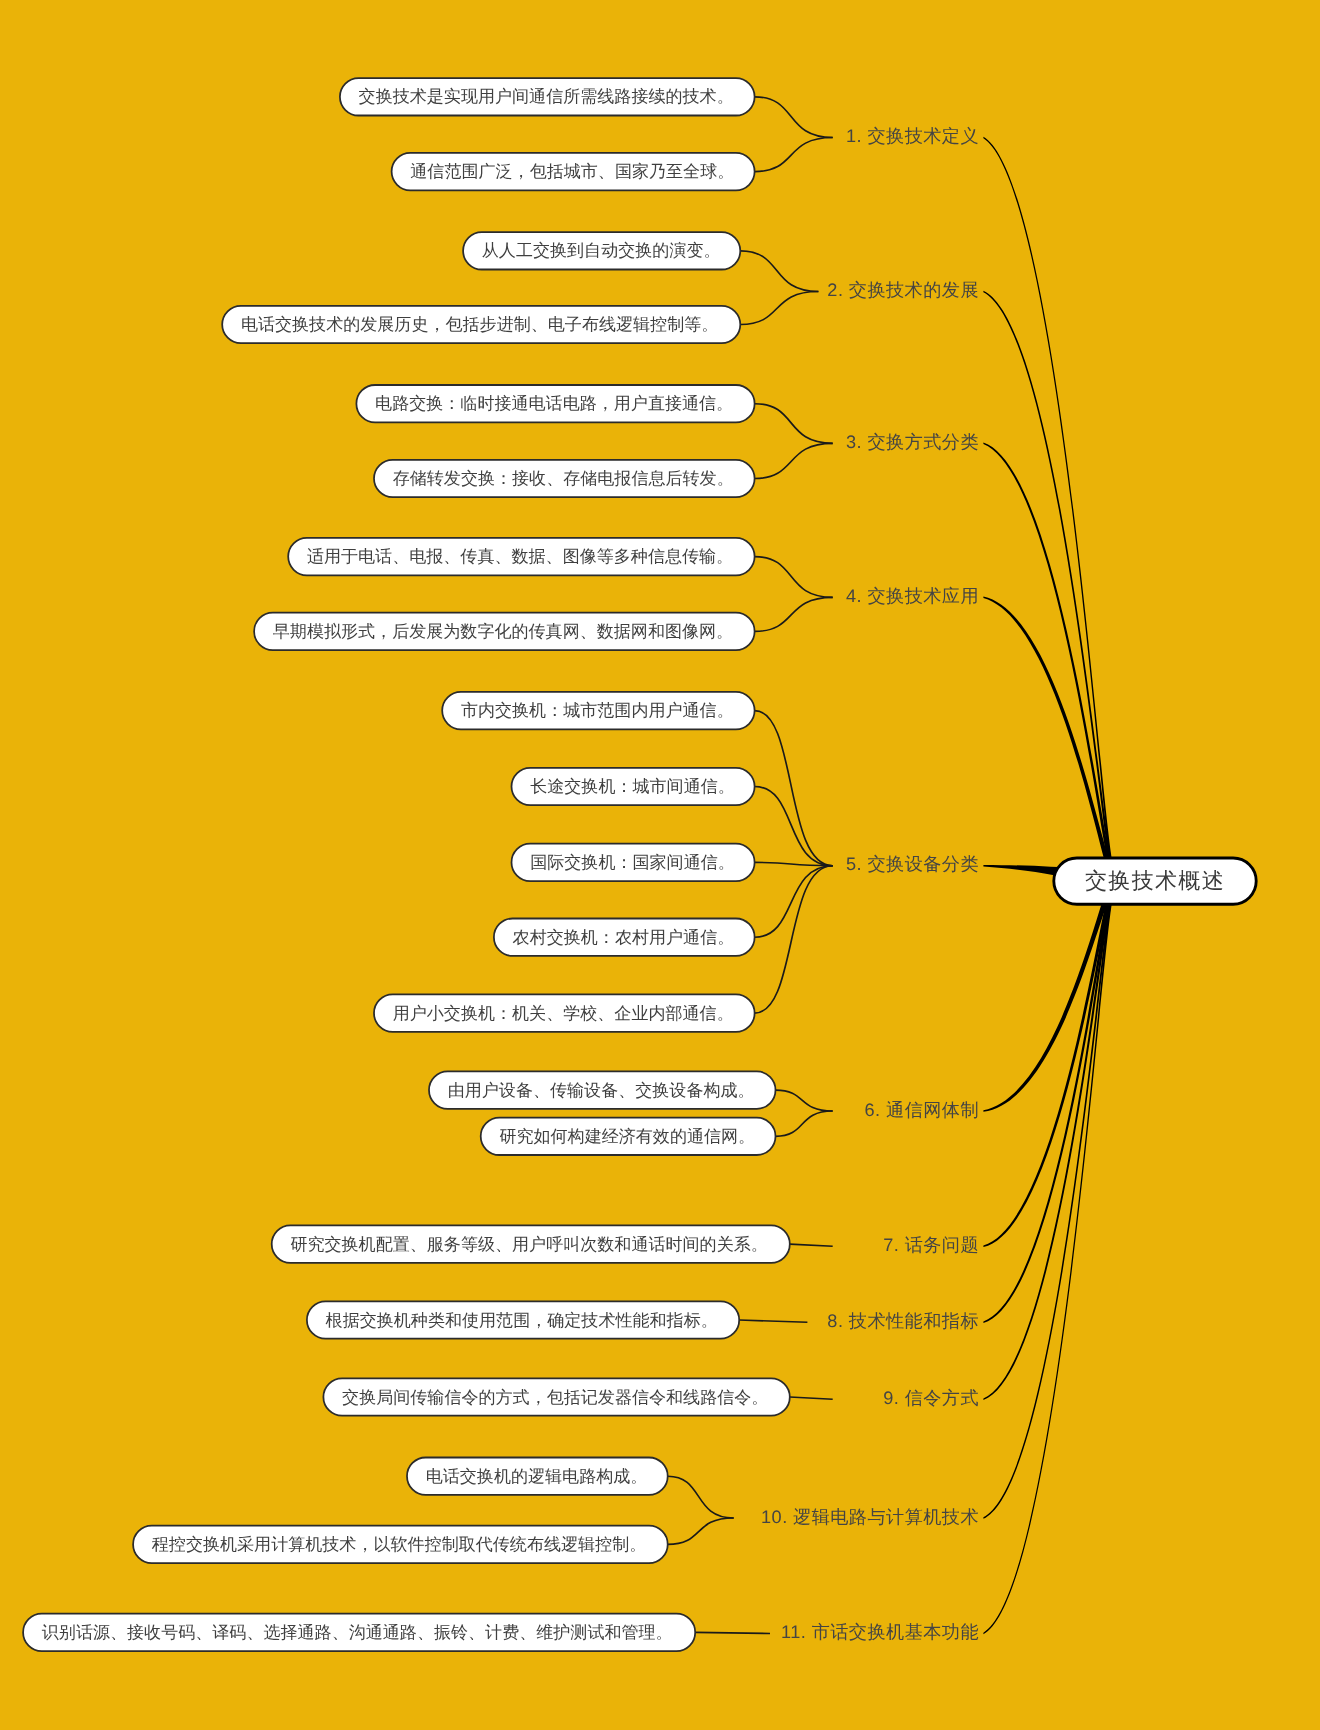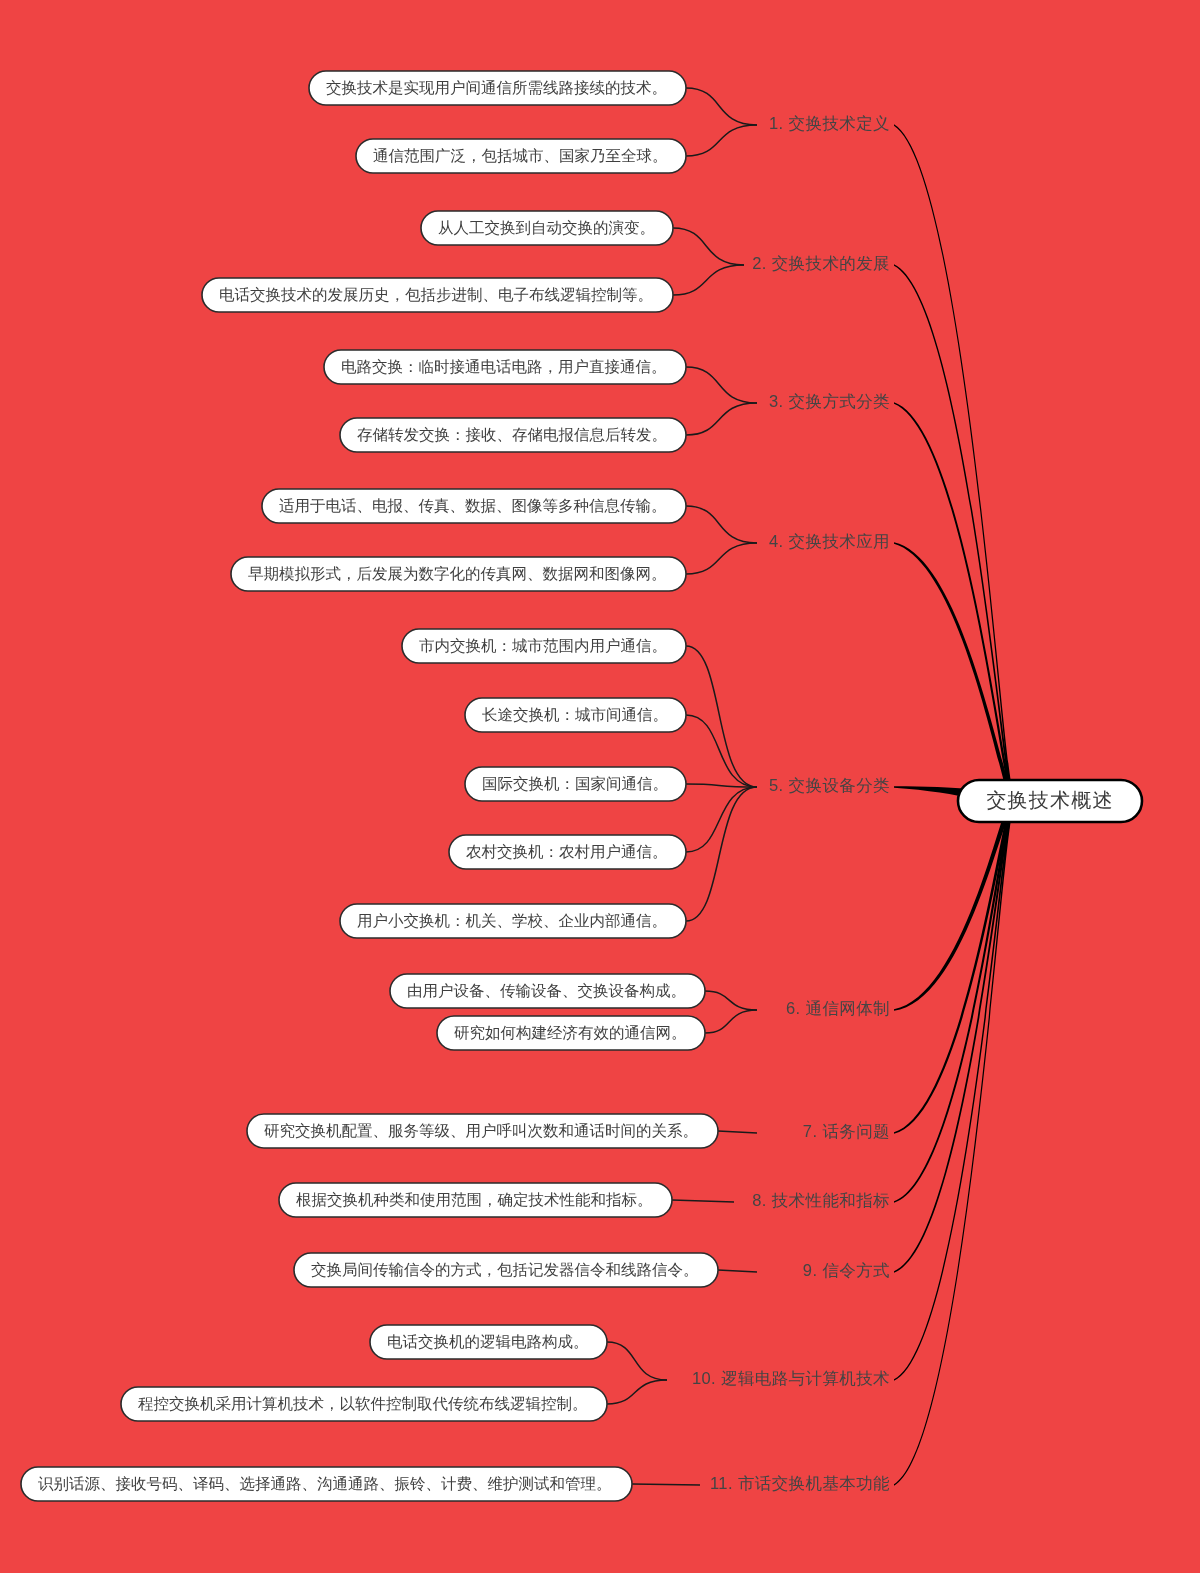--- a/index.html
+++ b/index.html
@@ -2,21 +2,21 @@
 <html><head>
 <meta charset="utf-8">
 <style>
   html,body{margin:0;padding:0;background:#ffffff;}
   body{
     width:1200px;height:1573px;
     font-family:"Liberation Sans","DejaVu Sans",sans-serif;
     color:#3a3a3a;
     overflow:hidden;
   }
-  #mindmap-root{position:relative;width:1200px;height:1573px;background:#ef4444;}
+  #mindmap-root{position:relative;width:1200px;height:1573px;background:#eab308;}
   svg#map-canvas{position:absolute;left:0;top:0;width:1200px;height:1573px;}
   .leaf-text{
     font-size:15.5px;
     fill:#3f3f3f;
     font-family:"Liberation Sans","DejaVu Sans",sans-serif;
     dominant-baseline:middle;
   }
   .branch-text{
     font-size:16.5px;
     fill:#444444;

